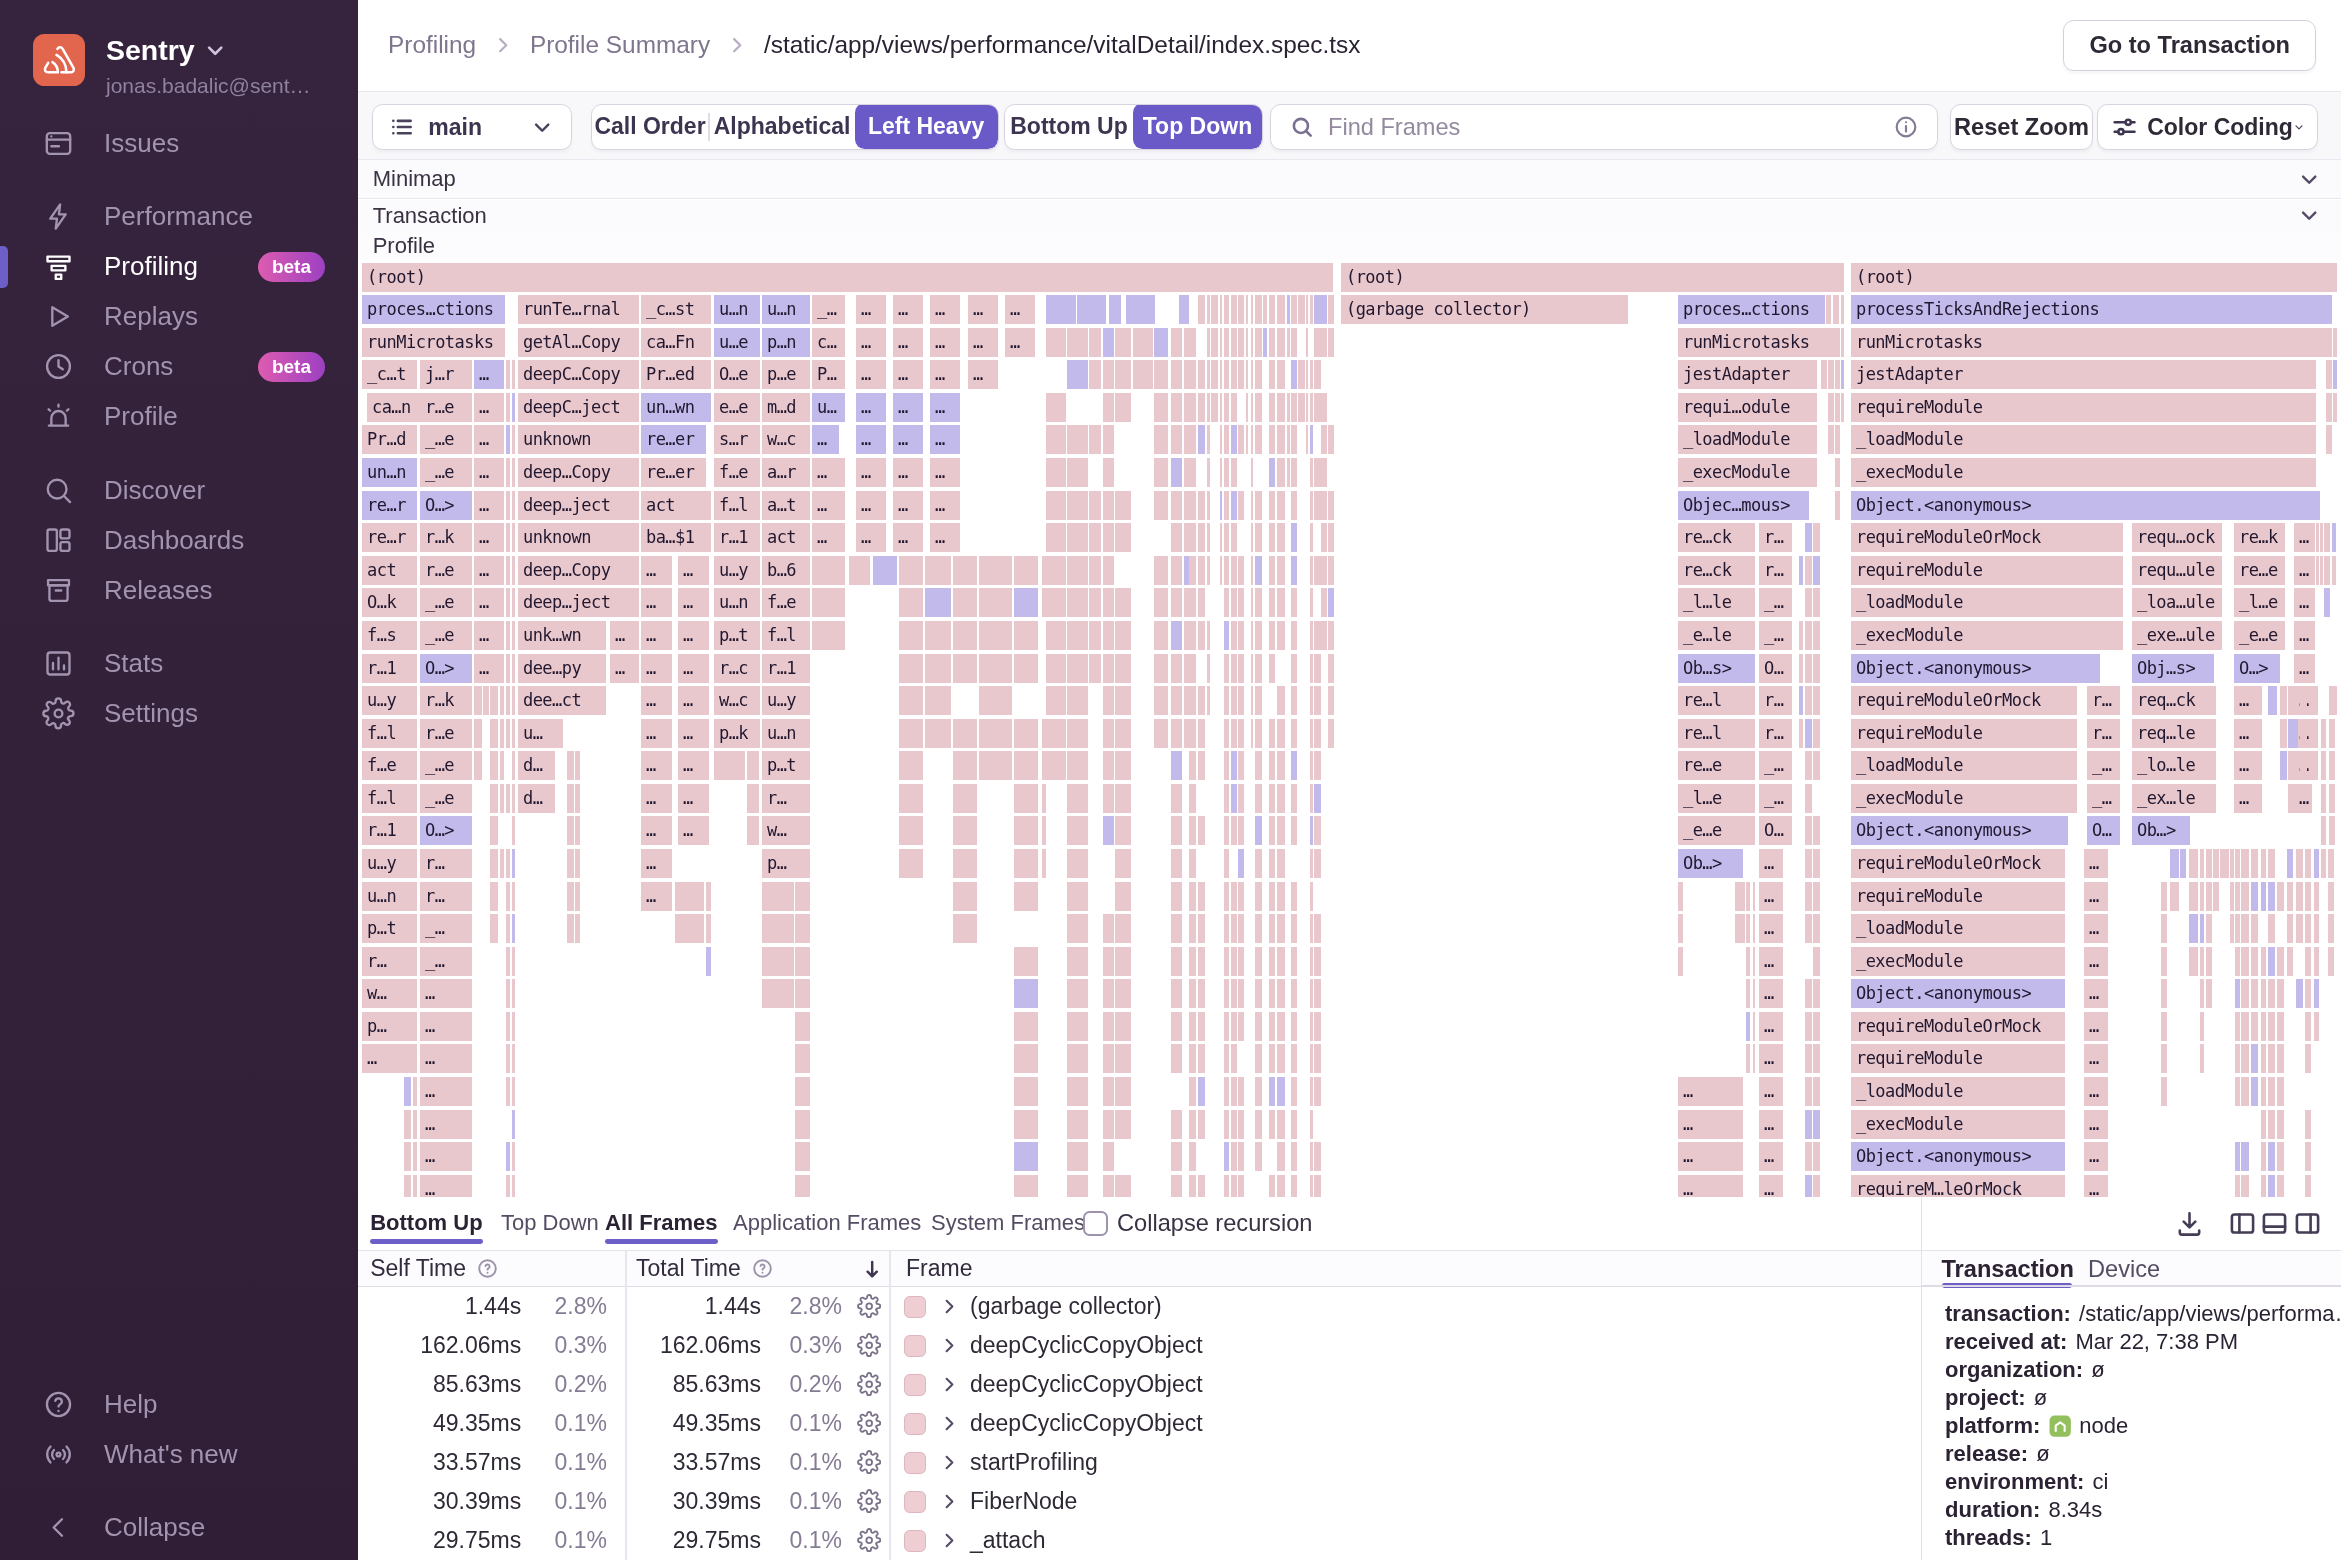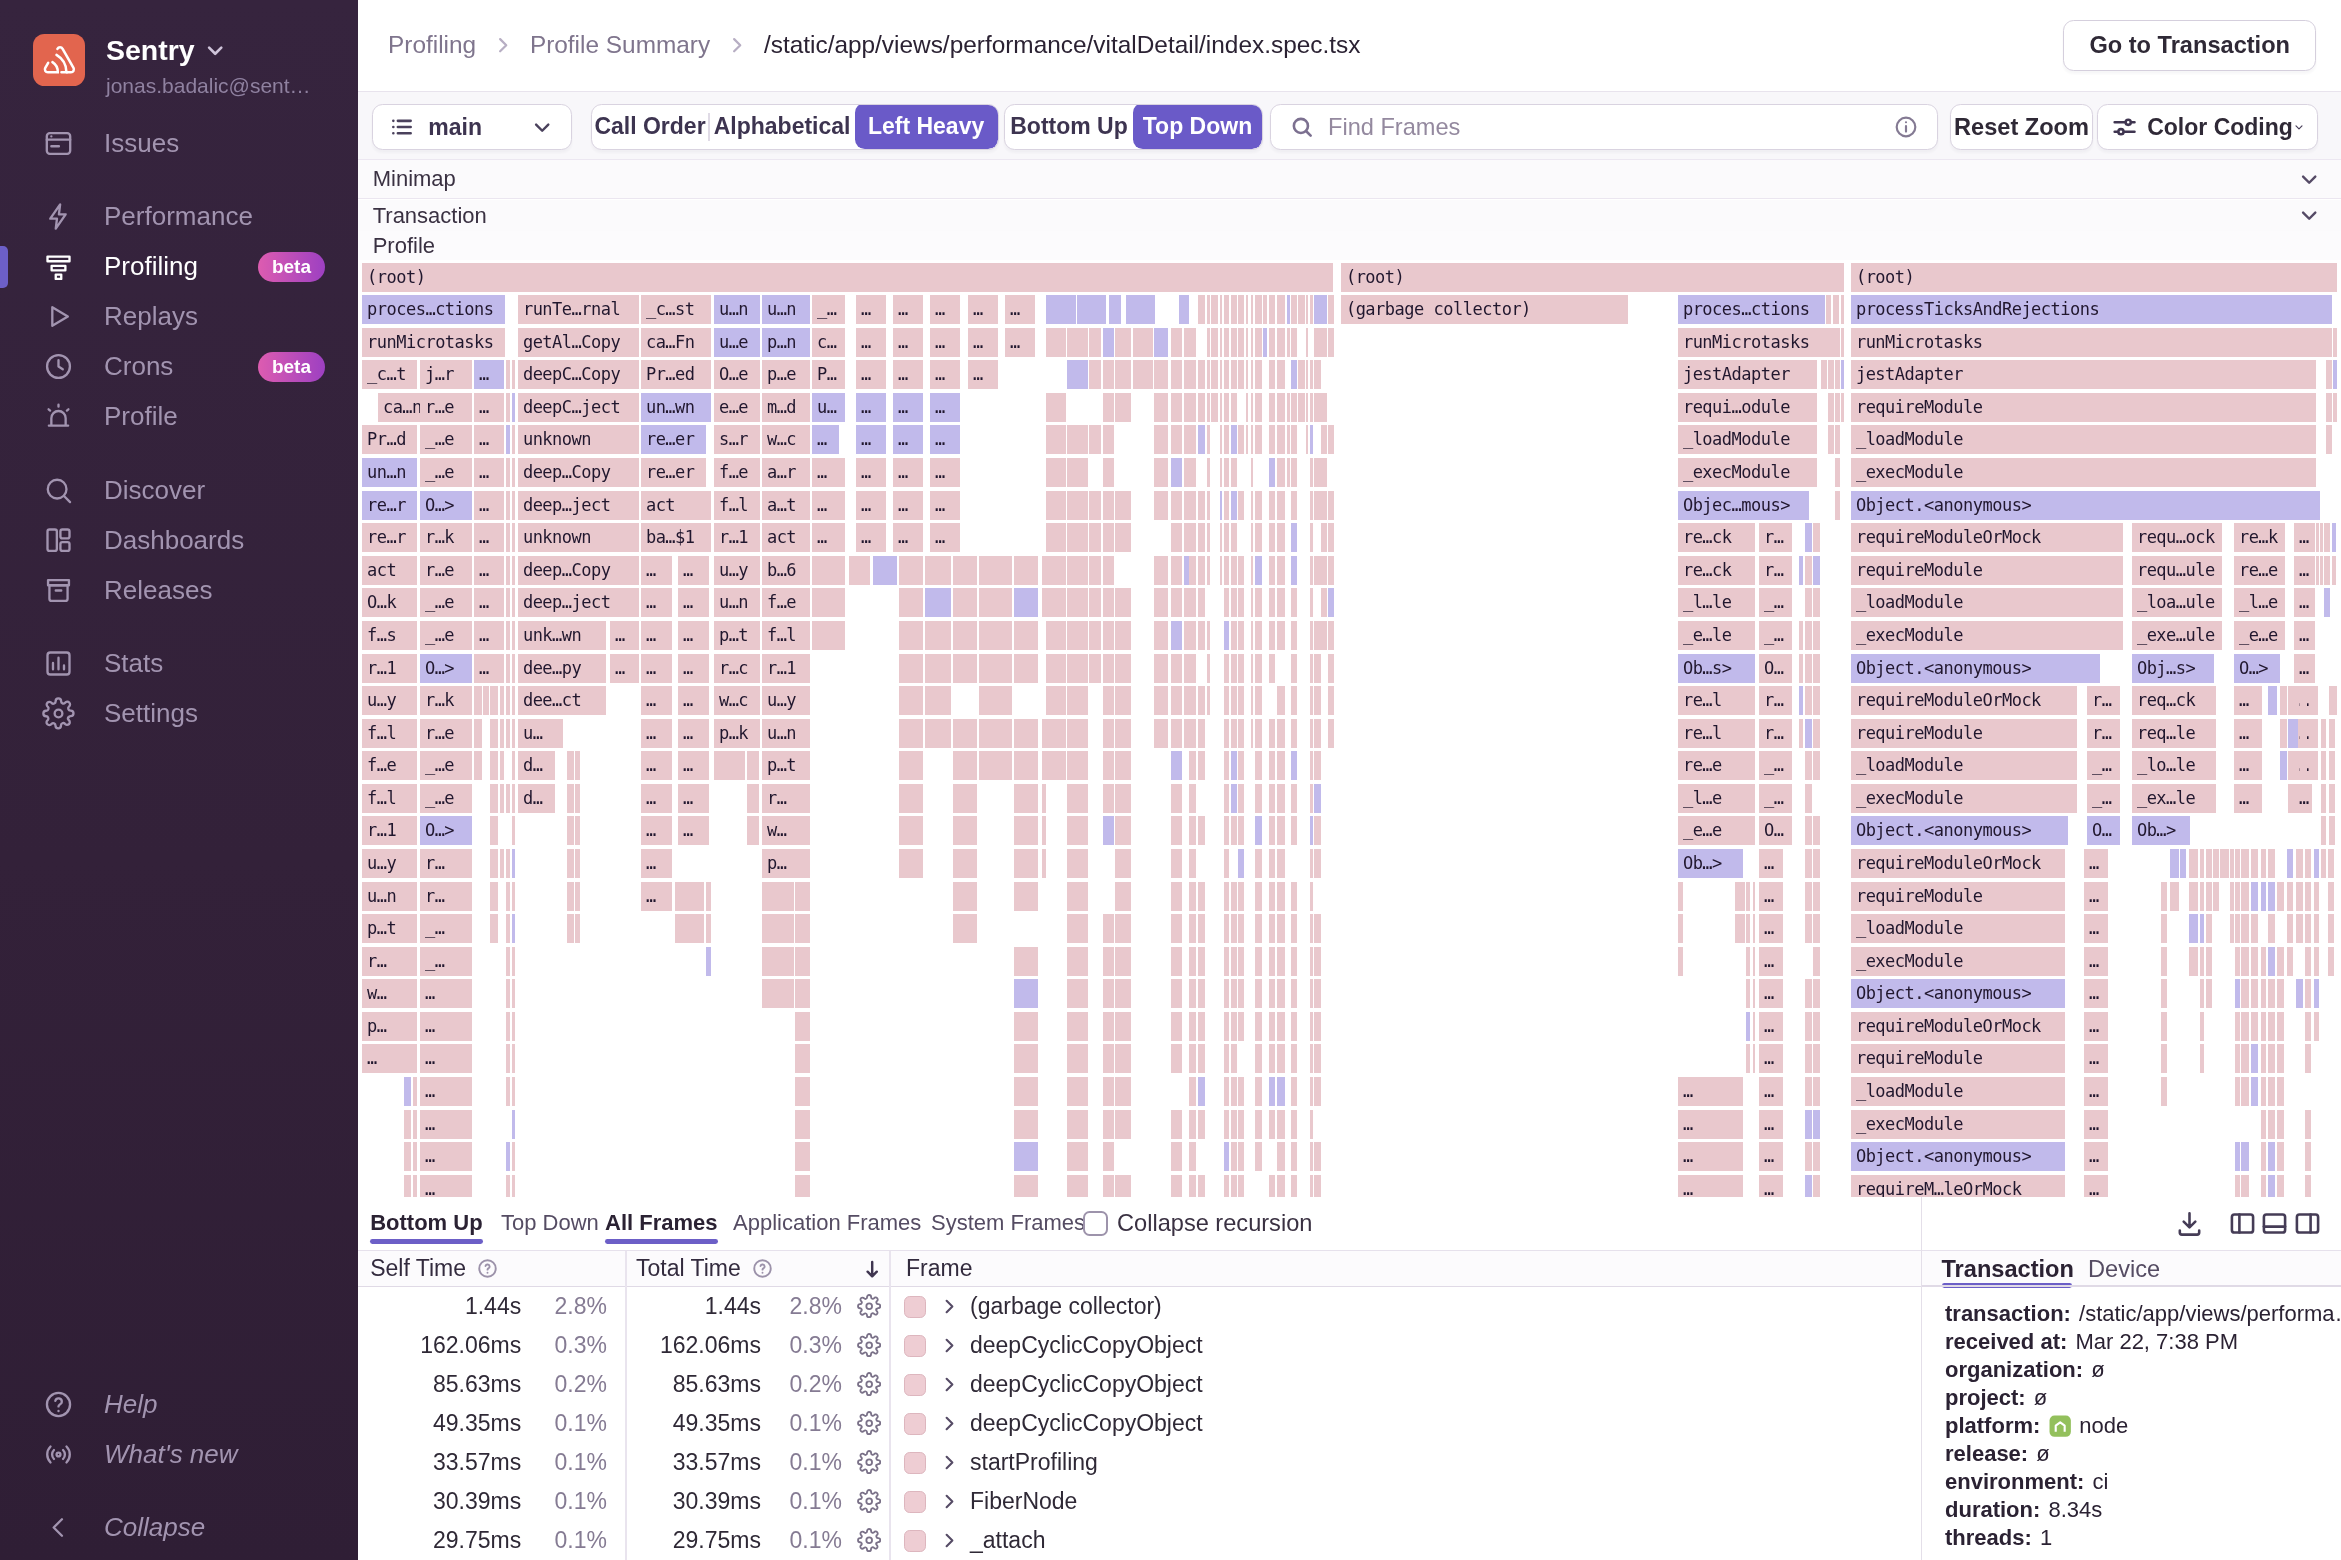--- a/index.html
+++ b/index.html
@@ -26,21 +26,21 @@
   .nav-item .ic svg { width:33px; height:33px; stroke:currentColor; fill:none;
     stroke-width:1.7; stroke-linecap:round; stroke-linejoin:round; }
   .nav-item .lbl { margin-left:29px; font-size:26px; color:#a294b0; white-space:nowrap; }
   .nav-item.active .lbl { color:#fff; }
   .nav-item.active .ic { color:#fff; }
   .nav-item.active::before { content:""; position:absolute; left:0; top:4.1px; width:8.1px;
     height:42px; background:#6c5fc7; border-radius:0 4.9px 4.9px 0; }
   .beta { margin-left:auto; margin-right:33px; height:30px; padding:0 14px; border-radius:15.5px;
     background:linear-gradient(90deg,#dd5cb0 0%,#9d40c2 100%); color:#fff; font-size:19px;
     font-weight:700; display:flex; align-items:center; }
-  .nav-foot { position:absolute; left:0; top:1379px; width:358px;font-style:italic; }
+  .nav-foot { position:absolute; left:0; top:1379px; width:358px; }
 
   
   .topbar { position:absolute; left:358px; top:0; width:1984px; height:92px; background:#fff;
     border-bottom:1.6px solid #e8e3ed; }
   .crumbs { position:absolute; left:30px; top:0; height:90px; display:flex; align-items:center;
     font-size:24.4px; }
   .crumb { color:#7f758d; }
   .crumb-sep { width:24.4px; height:24.4px; margin:0 14.7px; color:#b7aec3; }
   .crumb-sep svg { width:24.4px; height:24.4px; stroke:currentColor; fill:none; stroke-width:2.2;
     stroke-linecap:round; stroke-linejoin:round; }
@@ -399,21 +399,21 @@
       <div class="fr" style="left:283px;top:99px;width:70px">Pr…ed</div>
       <div class="fr" style="left:356px;top:99px;width:46px">O…e</div>
       <div class="fr" style="left:404px;top:99px;width:48px">p…e</div>
       <div class="fr" style="left:454px;top:99px;width:33px">P…</div>
       <div class="fr" style="left:498px;top:99px;width:30px">…</div>
       <div class="fr" style="left:535px;top:99px;width:30px">…</div>
       <div class="fr" style="left:572px;top:99px;width:30px">…</div>
       <div class="fr" style="left:610px;top:99px;width:30px">…</div>
       <div class="fr" style="left:1320px;top:99px;width:139px">jestAdapter</div>
       <div class="fr" style="left:1493px;top:99px;width:465px">jestAdapter</div>
-      <div class="fr" style="left:20px;top:132px;width:55px">ca…n</div>
+      <div class="fr" style="left:9px;top:132px;width:55px">ca…n</div>
       <div class="fr" style="left:62px;top:132px;width:52px">r…e</div>
       <div class="fr" style="left:116px;top:132px;width:30px">…</div>
       <div class="fr" style="left:160px;top:132px;width:121px">deepC…ject</div>
       <div class="fr lav" style="left:283px;top:132px;width:70px">un…wn</div>
       <div class="fr" style="left:356px;top:132px;width:46px">e…e</div>
       <div class="fr" style="left:404px;top:132px;width:48px">m…d</div>
       <div class="fr lav" style="left:454px;top:132px;width:33px">u…</div>
       <div class="fr lav" style="left:498px;top:132px;width:30px">…</div>
       <div class="fr lav" style="left:535px;top:132px;width:30px">…</div>
       <div class="fr lav" style="left:572px;top:132px;width:30px">…</div>

